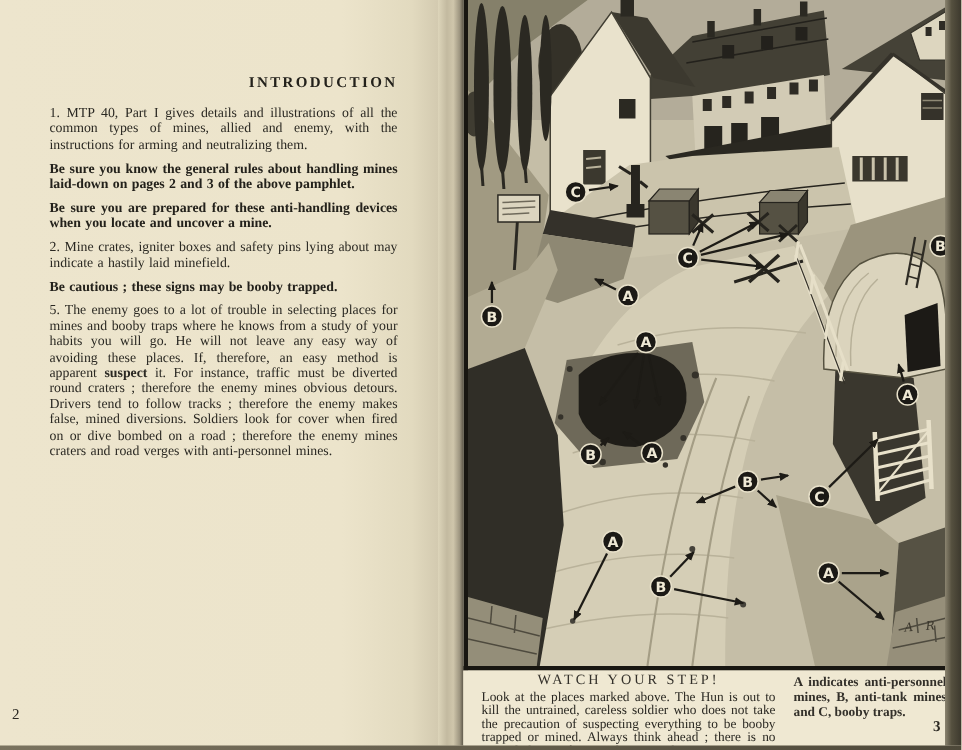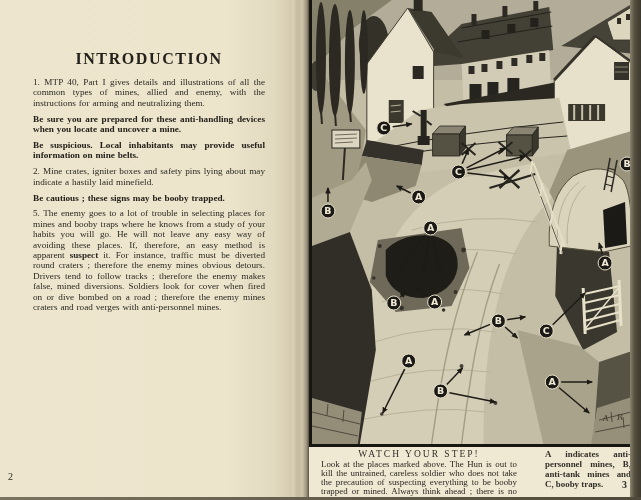--- a/index.html
+++ b/index.html
@@ -9,21 +9,21 @@
     font-family:"Liberation Serif","DejaVu Serif",serif;
     color:#2a2822;
   }
   
   .left-page{
     position:absolute;left:0;top:0;width:292px;height:497px;
     background:linear-gradient(90deg,#ede5cd 0%,#ece4cb 78%,#e2dabf 94%,#d3cab0 100%);
   }
   .intro-content{position:absolute;left:33px;top:50px;width:232px;}
   .intro-heading{
-    text-align:center;font-weight:bold;font-size:16px;letter-spacing:1.6px;
+    text-align:right;font-weight:bold;font-size:10px;letter-spacing:1.6px;
     margin:0 0 9px 0;color:#23211b;
   }
   .intro-paragraphs{font-size:9.2px;line-height:1.13;text-align:justify;word-spacing:0.6px;}
   .intro-paragraphs p{margin:0 0 5.5px 0;}
   .intro-paragraphs p.callout{font-weight:bold;color:#23211b;}
   .ib{font-weight:bold;}
   .page-num{position:absolute;font-size:10px;color:#2a2822;}
   .page-num-left{left:8px;top:471px;}
   
   .gutter{
@@ -37,21 +37,21 @@
     background:#c5bea7;border-left:3px solid #181611;border-right:2px solid #181611;
     border-bottom:3px solid #181611;
   }
   .illustration-frame svg{display:block;width:100%;height:100%;}
   .edge-right{
     position:absolute;left:330px;top:0;width:11px;height:497px;
     background:linear-gradient(90deg,#8b8470 0%,#55503f 40%,#3c382d 100%);
   }
   .caption-area{
     position:absolute;left:0;top:447px;width:330px;height:50px;
-    background:#efe8d2;display:flex;padding:2px 8px 0 12px;box-sizing:border-box;gap:28px;
+    background:#efe8d2;display:flex;padding:2px 8px 0 12px;box-sizing:border-box;gap:12px;
   }
   .caption-left{width:196px;}
   .caption-title{
     text-align:center;font-size:9.5px;letter-spacing:2px;color:#33302a;
     margin:0 0 1px 0;font-weight:normal;
   }
   .caption-body{font-size:8.9px;line-height:1.01;text-align:justify;word-spacing:0.5px;margin:0;}
   .caption-right{flex:1;position:relative;}
   .caption-side-note{font-size:8.9px;line-height:1.12;text-align:justify;font-weight:bold;color:#33302a;margin:1px 0 0 0;}
   .page-num-right{position:absolute;right:4px;top:30px;font-weight:bold;}
@@ -71,22 +71,22 @@
   .signature{font-family:"DejaVu Serif",serif;font-style:italic;font-size:8px;fill:#3a362c;letter-spacing:3px;}
 </style>
 </head>
 <body>
 
 <div class="left-page">
   <div class="intro-content">
     <h1 class="intro-heading">INTRODUCTION</h1>
     <div class="intro-paragraphs">
         <p><span>1. MTP 40, Part I gives details and illustrations of all the common types of mines, allied and enemy, with the instructions for arming and neutralizing them.</span></p>
+        <p class="callout"><span>Be sure you know the general rules about handling mines laid-down on pages 2 and 3 of the above pamphlet.</span></p>
         <p class="callout"><span>Be sure you are prepared for these anti-handling devices when you locate and uncover a mine.</span></p>
-        <p class="callout"><span>Be suspicious. Local inhabitants may provide useful information on mine belts.</span></p>
         <p><span>2. Mine crates, igniter boxes and safety pins lying about may indicate a hastily laid minefield.</span></p>
         <p class="callout"><span>Be cautious ; these signs may be booby trapped.</span></p>
         <p><span>5. The enemy goes to a lot of trouble in selecting places for mines and booby traps where he knows from a study of your habits you will go. He will not leave any easy way of avoiding these places. If, therefore, an easy method is apparent </span><span class="ib">suspect</span><span> it. For instance, traffic must be diverted round craters ; therefore the enemy mines obvious detours. Drivers tend to follow tracks ; therefore the enemy makes false, mined diversions. Soldiers look for cover when fired on or dive bombed on a road ; therefore the enemy mines craters and road verges with anti-personnel mines.</span></p>
       </div>
   </div>
   <div class="page-num page-num-left">2</div>
 </div>
 
 <div class="gutter"></div>
 

